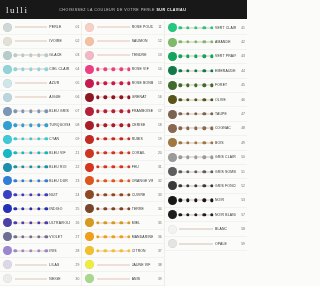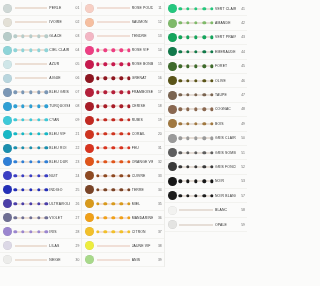--- a/index.html
+++ b/index.html
@@ -78,20 +78,26 @@
   .num{
     flex:0 0 auto;width:9px;text-align:right;
     font-size:3.4px;color:#6b6b6b;
   }
 </style>
 </head>
 <body>
 
 <div id="app">
 
+  <div class="header">
+    <div class="logo">lulli</div>
+    <div class="header-title">
+      <span>CHOISISSEZ LA COULEUR DE VOTRE PERLE </span><span class="strong">SUR CLAVIAU</span>
+    </div>
+  </div>
 
   <div class="grid" id="grid">
       <div class="col">
         <div class="row">
           <div class="swatch" style="background: rgb(207, 216, 214);"></div>
           <div class="chain">
             <div class="cord" style="background: rgb(216, 185, 164);"></div>
           </div>
           <div class="name">PERLE</div>
           <div class="num">01</div>

